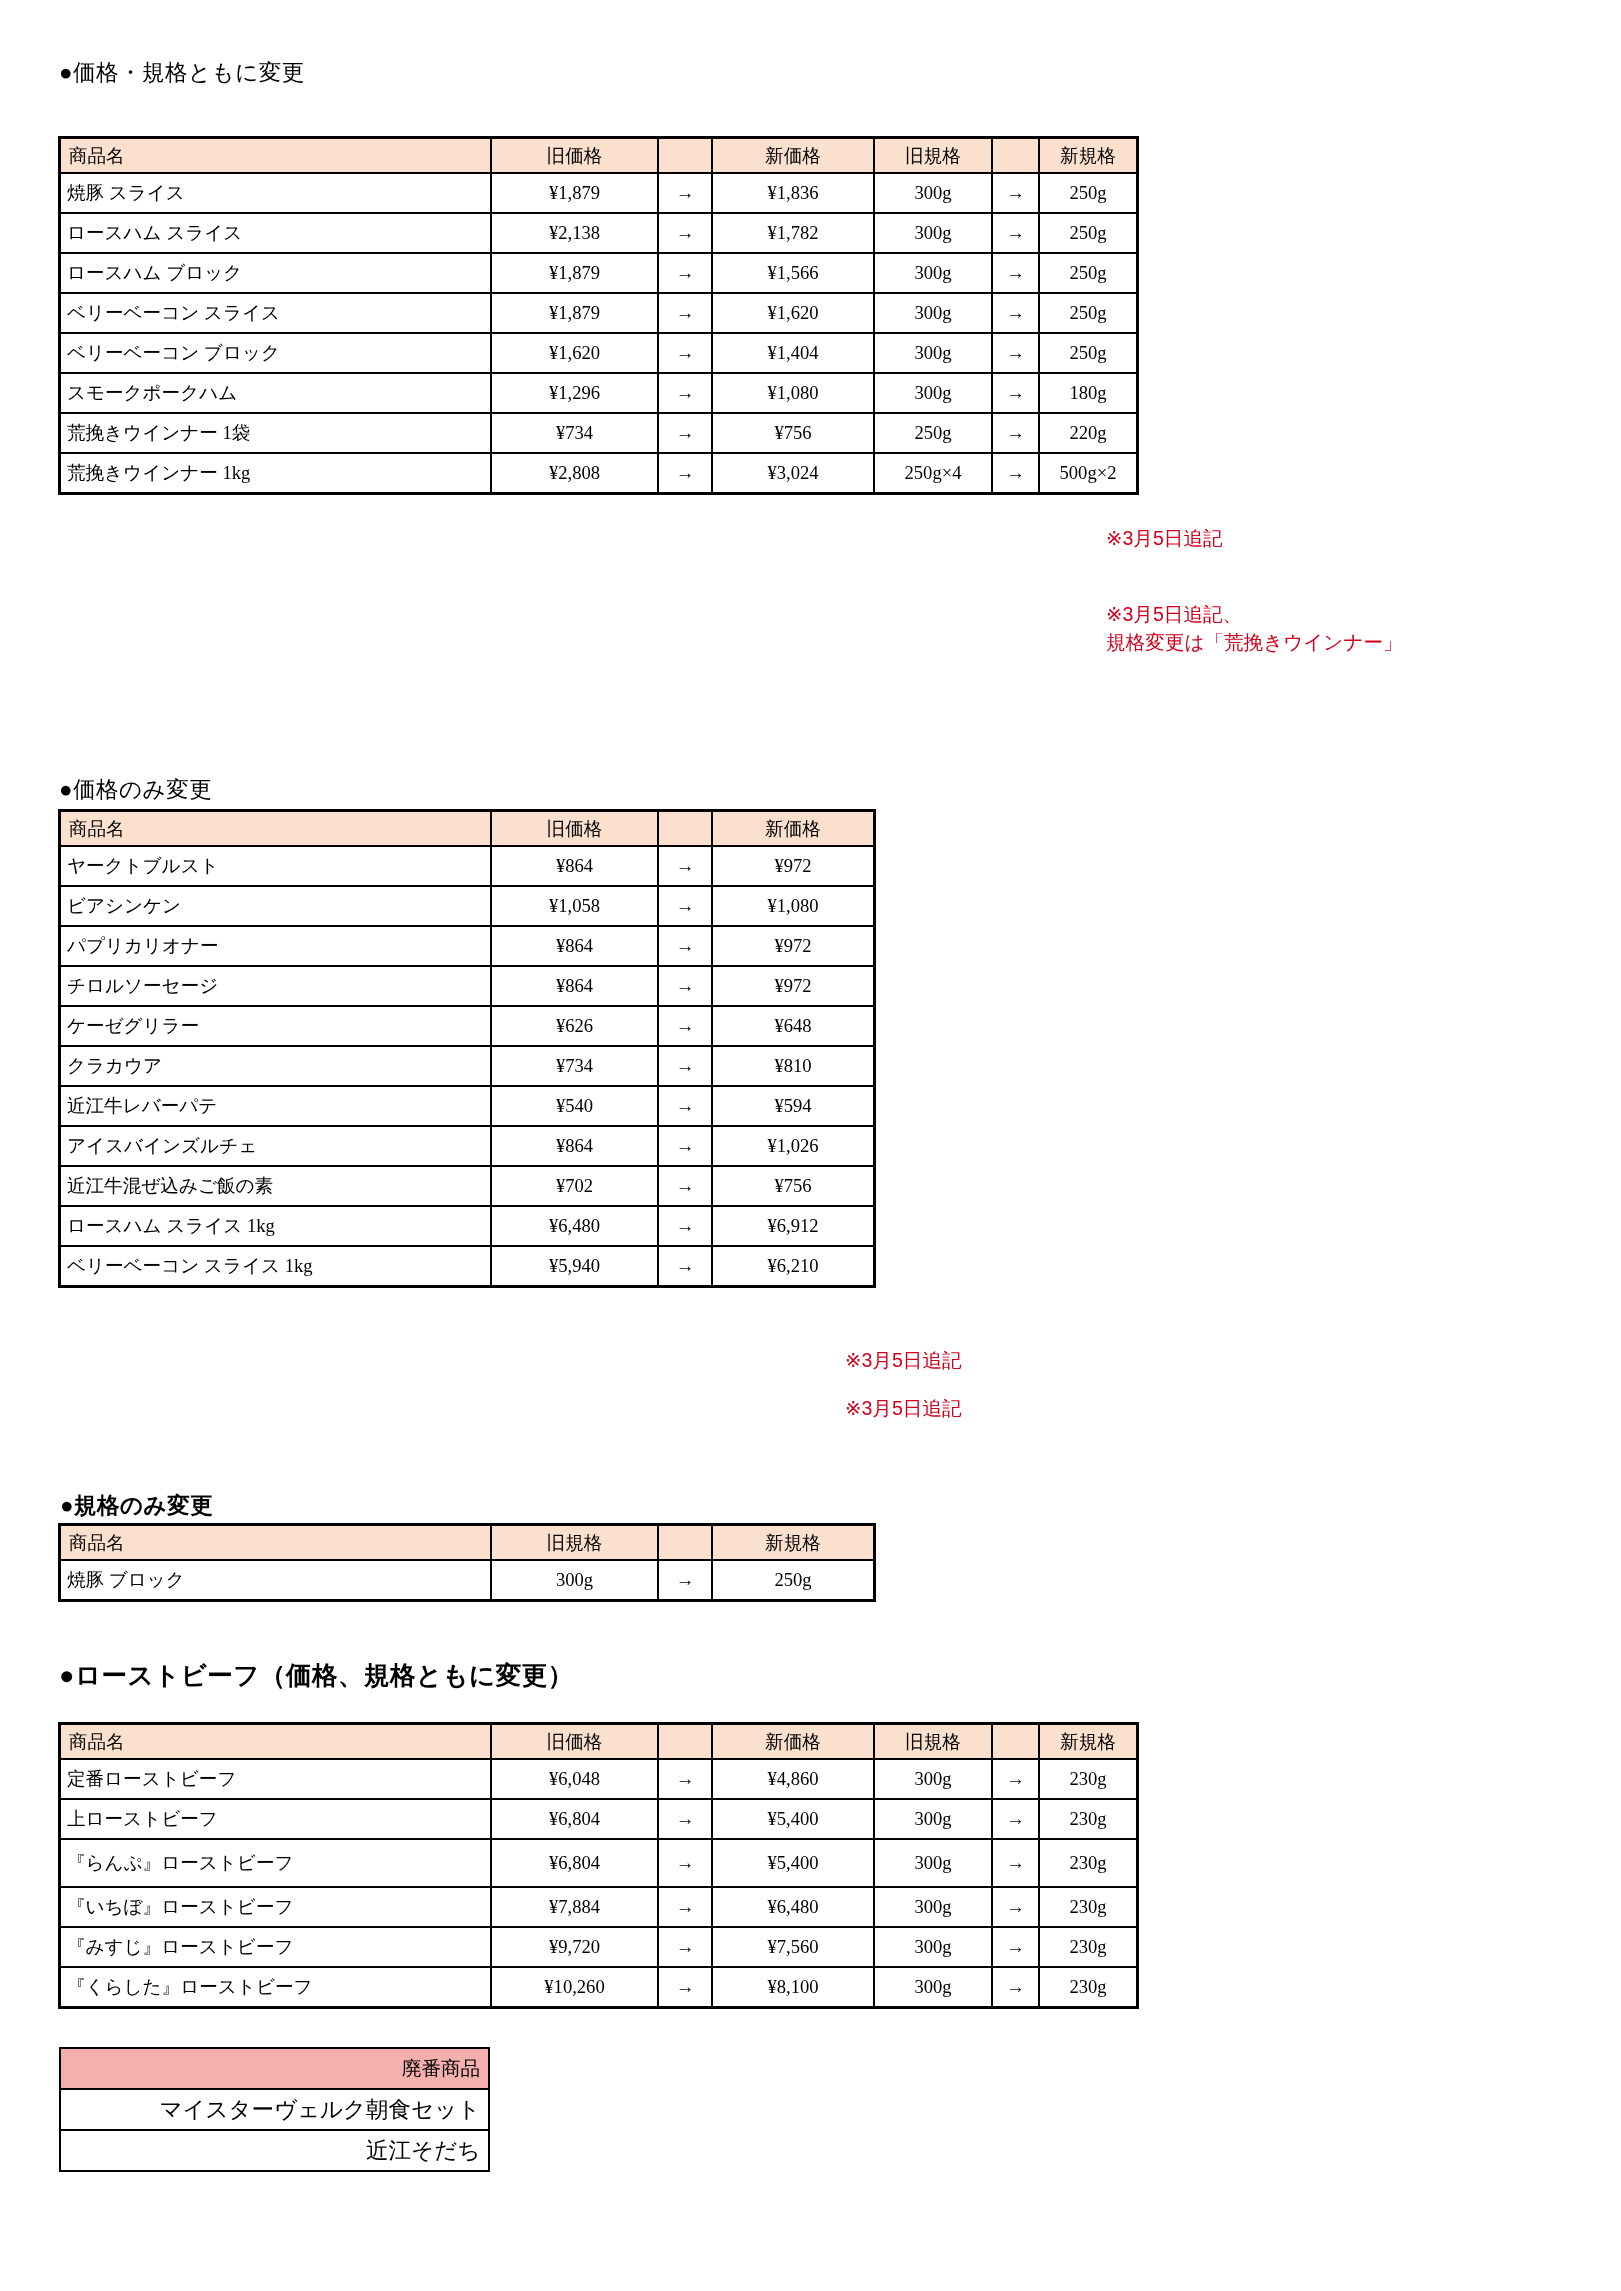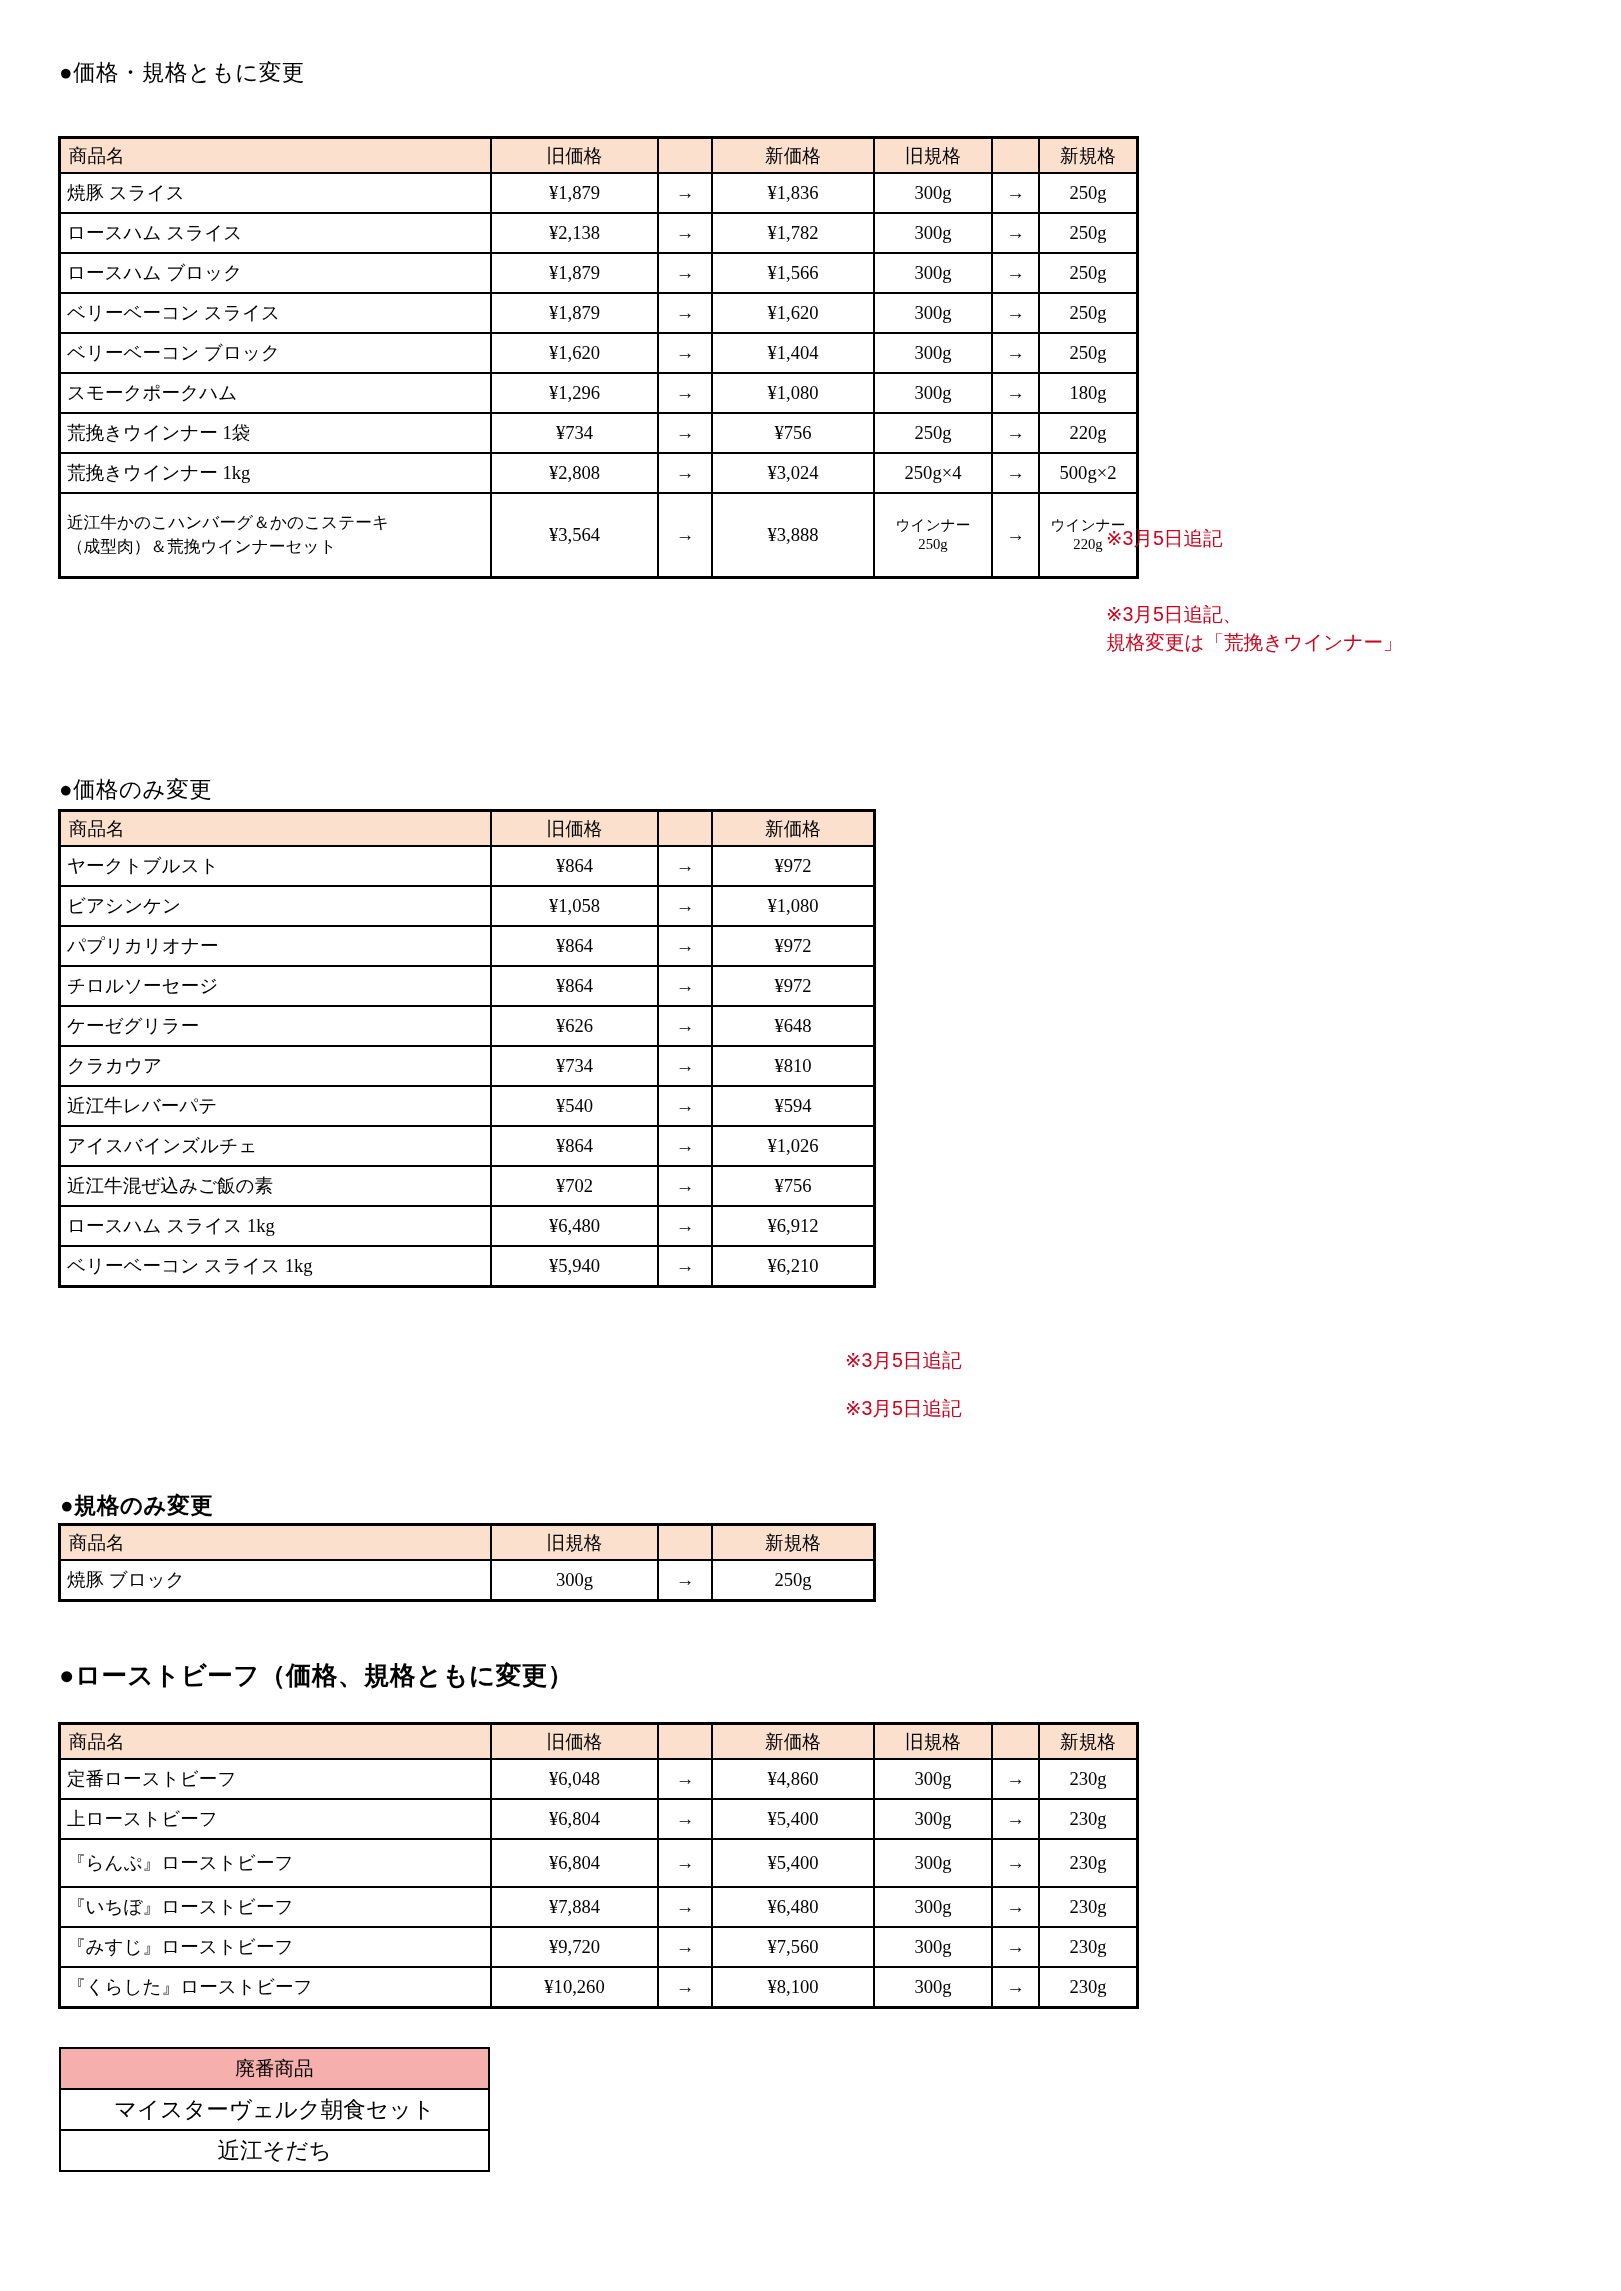--- a/index.html
+++ b/index.html
@@ -125,21 +125,21 @@
     table-layout: fixed;
   }
   table.disc td {
     border: 2.9px solid #000000;
     font-family: "Liberation Sans", "DejaVu Sans", sans-serif;
     font-size: 22.5px;
     padding: 2px 7.8px;
     height: 35px;
     background: #ffffff;
     white-space: nowrap;
-    text-align: center;
+    text-align: right;
   }
   table.disc td.head {
     background: #f5b0ad;
     font-size: 19.6px;
     font-family: "Liberation Serif", "DejaVu Serif", serif;
   }
 </style>
 </head>
 <body>
 
@@ -234,29 +234,20 @@
         </tr>
         <tr style="height: 40px;">
           <td class="name">荒挽きウインナー 1kg</td>
           <td class="val">¥2,808</td>
           <td class="arrow">→</td>
           <td class="val">¥3,024</td>
           <td class="val">250g×4</td>
           <td class="arrow">→</td>
           <td class="val">500g×2</td>
         </tr>
-        <tr style="height: 84px;">
-          <td class="name two-line">近江牛かのこハンバーグ＆かのこステーキ<br>（成型肉）＆荒挽ウインナーセット</td>
-          <td class="val">¥3,564</td>
-          <td class="arrow">→</td>
-          <td class="val">¥3,888</td>
-          <td class="val small">ウインナー<br>250g</td>
-          <td class="arrow">→</td>
-          <td class="val small">ウインナー<br>220g</td>
-        </tr>
       </tbody>
   </table>
 
   <div class="note" style="left:1106px; top:524px;">※3月5日追記</div>
   <div class="note two" style="left:1106px; top:600px;">※3月5日追記、
 規格変更は「荒挽きウインナー」</div>
 
   <div class="section-heading" style="left:59px; top:774px;">●価格のみ変更</div>
 
   <table class="xl" id="tbl2" style="left:59px; top:810px; width:774px;">

